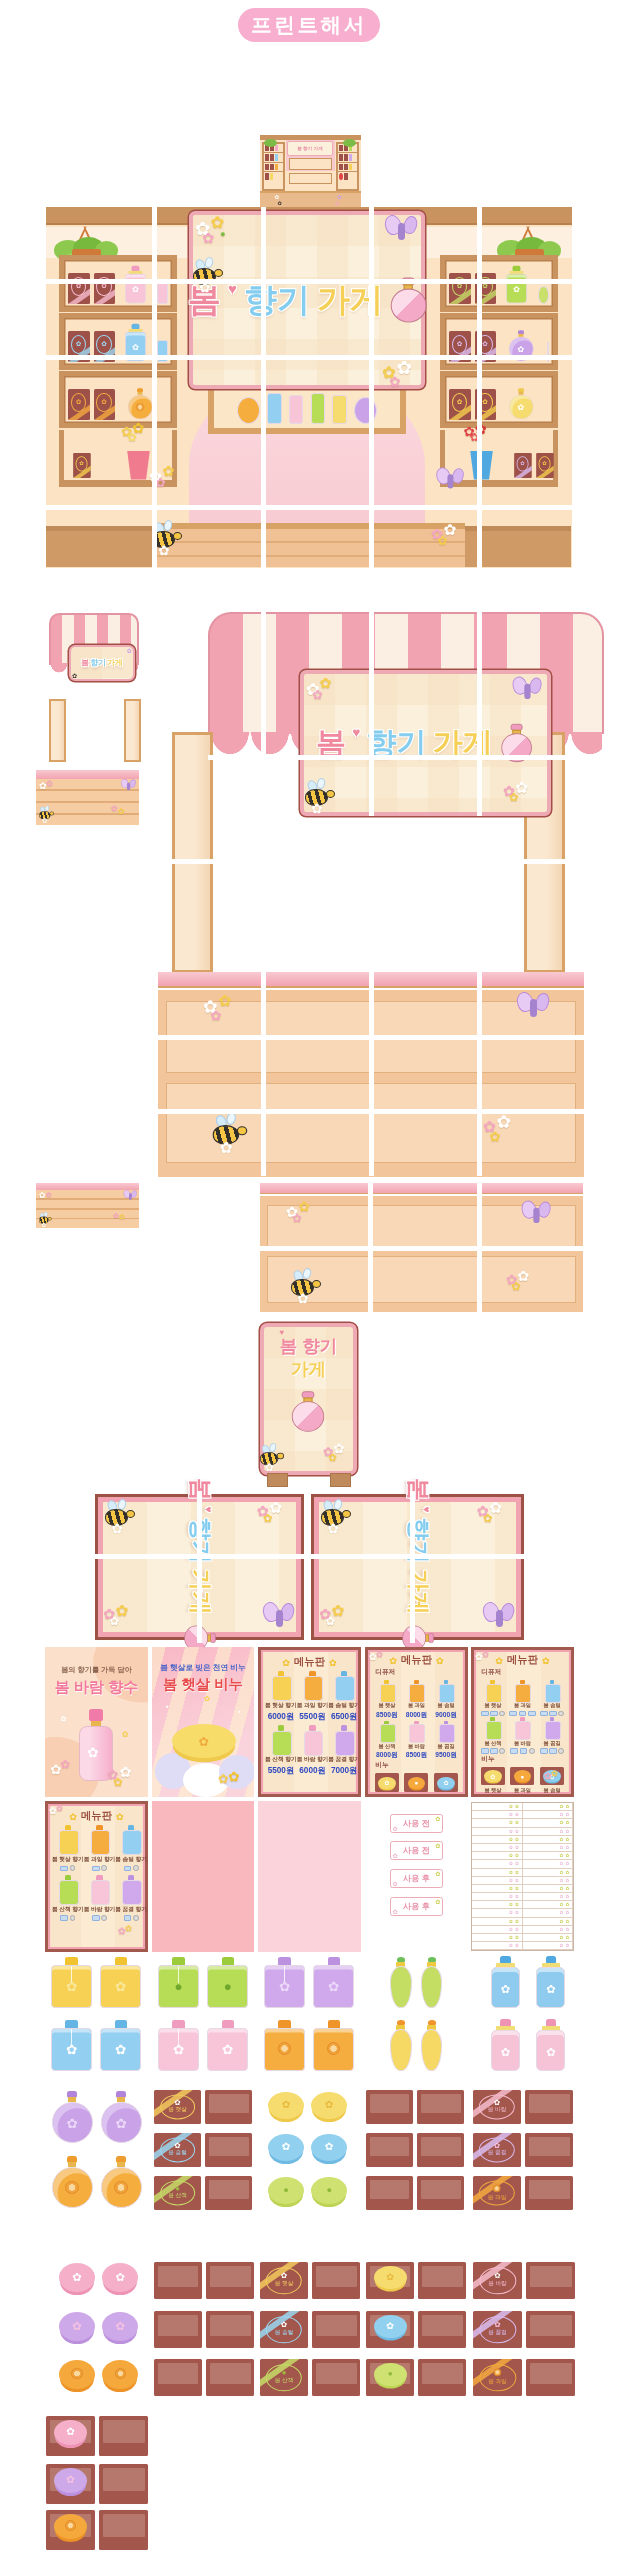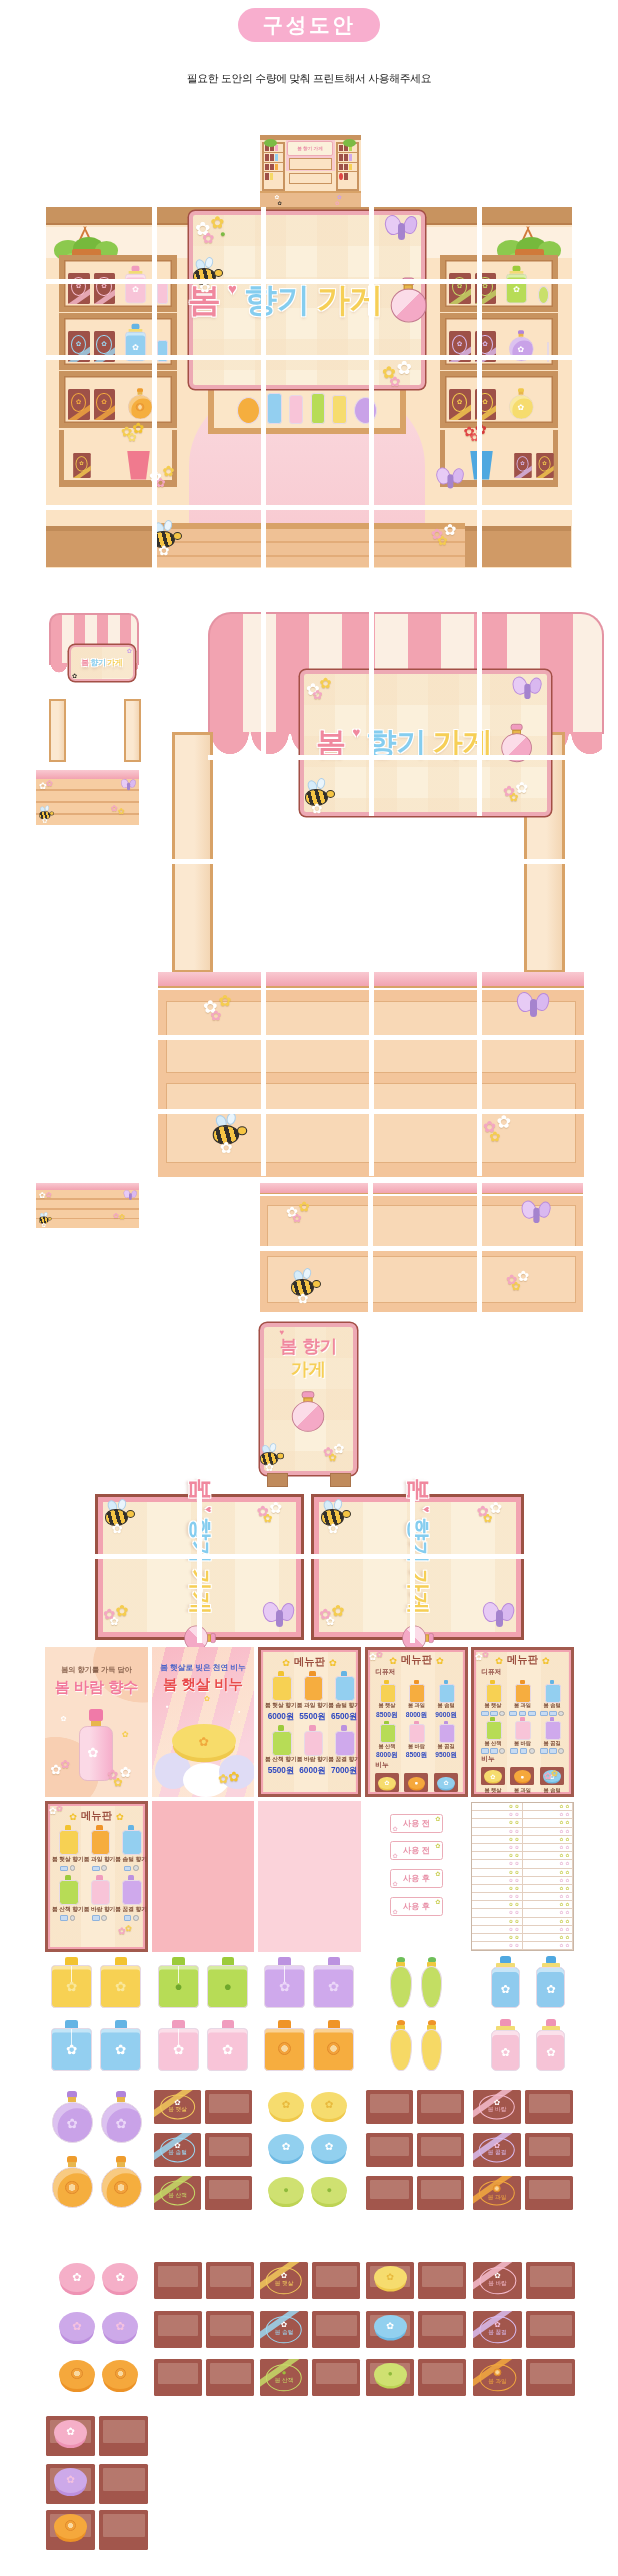--- a/index.html
+++ b/index.html
@@ -138,22 +138,21 @@
 
 .shrow{position:absolute;background:#FBE3C4;border:5.2px solid #C8935F;box-shadow:inset 0 0 0 1.5px #B97F4D;display:flex;align-items:flex-end;gap:4.1px;padding:3.1px 4.1px}
 .plant{position:absolute}
 .plant i{position:absolute;display:block;border-radius:50%}
 </style>
 </head>
 <body>
 
 <div class="canvas">
 
-  <div class="abs title-pill">구성도안</div>
-  <div class="abs subtitle">필요한 도안의 수량에 맞춰 프린트해서 사용해주세요</div>
+  <div class="abs title-pill">프린트해서</div>
 
   <div class="abs" style="left:260px;top:135px;width:101px;height:71px;background:#FBE3C4">
     <div class="abs" style="left:0;top:0;width:100%;height:5.2px;background:#C8935F"></div>
     <div class="abs" style="left:26px;top:5.2px;width:49px;height:31px;background:#F7C9CF"></div>
     <div class="abs" style="left:27px;top:6.2px;width:46px;height:14.4px;background:#FBF0DB;border:1.5px solid #EDA9B4;border-radius:2.1px;display:flex;align-items:center;justify-content:center">
       <span style="font-size:4.6px;font-weight:bold;color:#E98BA6;white-space:nowrap">봄 향기 가게</span>
     </div>
     <div class="abs" style="left:2.1px;top:7.2px;width:23px;height:49px;background:#FBE3C4;border:2.1px solid #C8935F">
       <div style="height:9.3px;border-bottom:1.5px solid #C8935F;display:flex;gap:1px;padding:1px">
           <i style="width:4.1px;background:#9E5148"></i>

